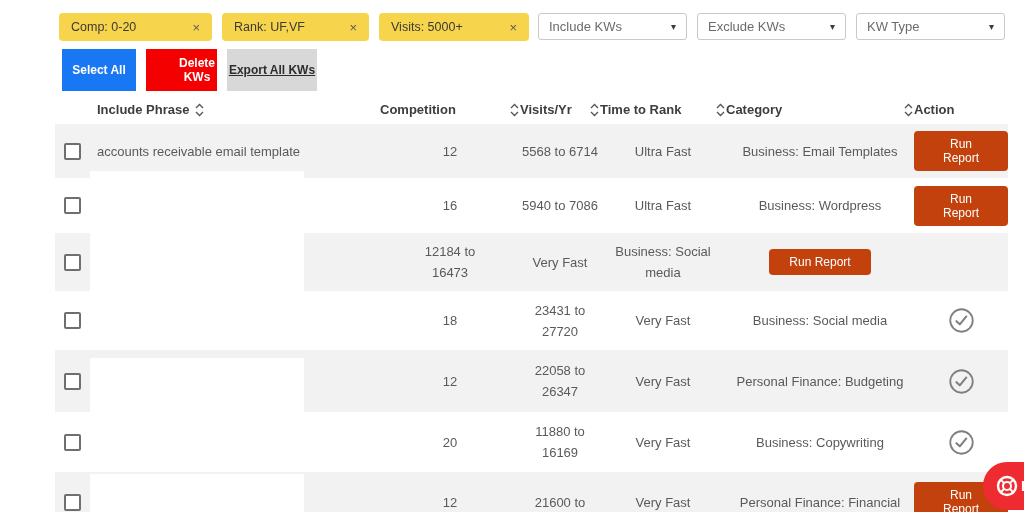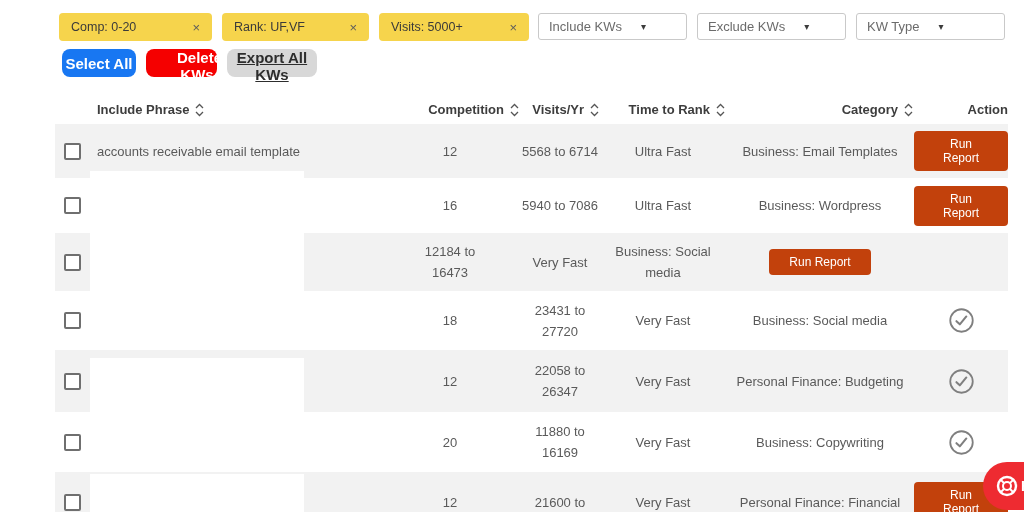--- a/index.html
+++ b/index.html
@@ -10,38 +10,38 @@
   
   .chips-bar { position:absolute; left:59px; top:13px; display:flex; gap:10px; }
   .chip { height:28px; background:#f6d44c; border-radius:4px; display:flex; align-items:center;
           justify-content:space-between; padding:0 12px; font-size:12.5px; color:#3a3a3a; cursor:pointer; }
   .chip-1 { width:153px; } .chip-2 { width:147px; } .chip-3 { width:150px; }
   .chip .x { color:#5c5c5c; font-size:13px; margin-left:10px; }
 
   
   .dd-bar { position:absolute; left:538px; top:13px; display:flex; gap:10px; }
   .dd { width:149px; height:27px; background:#fff; border:1px solid #c9c9c9; border-radius:3px;
-        display:flex; align-items:center; padding:0 10px;
+        display:flex; align-items:center; justify-content:space-between; padding:0 10px;
         font-size:13px; color:#6b6b6b; cursor:pointer;gap:19px; }
   .dd .caret { color:#3c3c3c; font-size:10px; }
 
   
   .btn-bar { position:absolute; left:62px; top:49px; display:flex; gap:10px; }
-  .btn { height:28px; border:none; border-radius:8px; font-size:15px; font-weight:600;
+  .btn { height:42px; border:none; border-radius:0; font-size:12px; font-weight:600;
          font-family:"Liberation Sans", sans-serif; cursor:pointer; }
   .btn-blue { width:74px; background:#1877f2; color:#fff; }
   .btn-red  { width:71px; background:#f50000; color:#fff;padding-left:31px; }
   .btn-gray { width:90px; background:#d8d8d8; color:#2d2d2d;text-decoration:underline; }
 
   
   .table { position:absolute; left:55px; top:95px; width:953px; }
   .trow { display:grid; grid-template-columns:35px 290px 140px 80px 126px 188px 94px;
           align-items:center; position:relative; }
   .thead { height:29px; font-size:13px; font-weight:700; color:#3d3d3d; }
-  .th { display:flex; align-items:center; justify-content:flex-end; gap:5px; cursor:pointer; }
+  .th { display:flex; align-items:center; justify-content:space-between; gap:5px; cursor:pointer; }
   .th.left { justify-content:flex-start; padding-left:7px; }
   .sort-icon { display:inline-block; }
   .cell { text-align:center; font-size:13px; color:#5a5a5a; line-height:21px; }
   .c-kw { text-align:left; padding-left:7px; }
   .row-gray { background:#f2f2f2; }
   .h54{height:54px} .h55{height:55px} .h58{height:58px} .h59{height:59px}
   .h60{height:60px} .h62{height:62px}
   .checkbox { width:17px; height:17px; border:2px solid #6f6f6f; border-radius:2px;
               background:#fff; margin:0 auto; cursor:pointer; }
   .run-btn { background:#c2410c; color:#fff; border:none; border-radius:4px;

